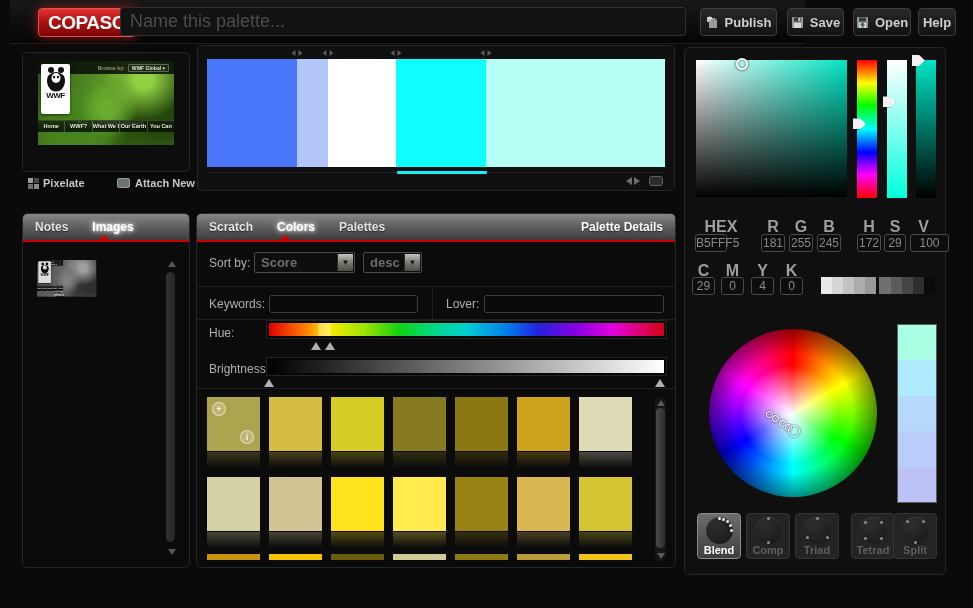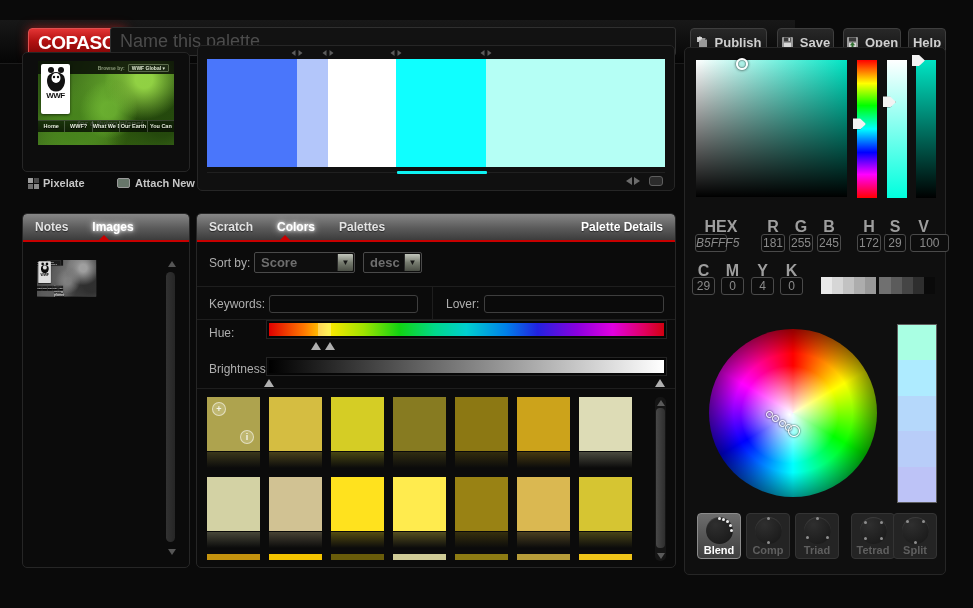--- a/index.html
+++ b/index.html
@@ -1,22 +1,22 @@
 <!DOCTYPE html>
 <html><head>
 <meta charset="utf-8">
 <style>
   * { margin:0; padding:0; box-sizing:border-box; }
   html,body { background:#000; }
   body { font-family:"Liberation Sans","DejaVu Sans",sans-serif; }
   #app { position:relative; width:973px; height:608px; background:#0a0a0a; overflow:hidden; margin:0 auto; }
 
   
-  .topbar { position:absolute; left:0; top:0; width:795px; height:44px;
-            background:linear-gradient(#181818,#050505); border-bottom:1px solid #1c1c1c;margin-top:20px; }
+  .topbar { position:absolute; left:10px; top:0; width:795px; height:44px;
+            background:linear-gradient(#181818,#050505); border-bottom:1px solid #1c1c1c; }
   .logo { position:absolute; left:28px; top:8px; height:29px; padding:0 9px;
           background:linear-gradient(#e23434,#b31111 45%,#7c0505);
           border:1px solid #e05050; border-radius:4px;
           box-shadow:0 0 11px rgba(255,40,40,.55);
           color:#fff; font-size:19px; font-weight:bold; line-height:27px; letter-spacing:-.5px; }
   .name-wrap { position:absolute; left:110px; top:7px; width:566px; height:29px; }
   .name-wrap input { width:100%; height:100%; background:#121212; border:1px solid #2f2f2f;
           border-radius:3px; color:#8a8a8a; font-size:18px; padding:0 9px;
           font-family:"Liberation Sans",sans-serif; outline:none; }
   .name-wrap input::placeholder { color:#4c4c4c; }
@@ -437,21 +437,21 @@
       <span class="strip-handle" id="hueStripH" style="top: calc(46% - 5px);"></span>
     </div>
     <div class="vstrip strip-sat">
       <span class="strip-handle" id="satStripH" style="top: calc(30% - 5px);"></span>
     </div>
     <div class="vstrip strip-val">
       <span class="strip-handle" id="valStripH" style="top: calc(0% - 5px);"></span>
     </div>
 
     <span class="fld-lbl" style="left:10px; top:170px; width:52px;">HEX</span>
-    <div class="fld" style="left:10px; top:186px; width:32px;font-style:italic;">B5FFF5</div>
+    <div class="fld" style="left:10px; top:186px; width:32px;">B5FFF5</div>
     <span class="fld-lbl" style="left:76px; top:170px; width:24px;">R</span>
     <div class="fld" style="left:76px; top:186px; width:24px;">181</div>
     <span class="fld-lbl" style="left:104px; top:170px; width:24px;">G</span>
     <div class="fld" style="left:104px; top:186px; width:24px;">255</div>
     <span class="fld-lbl" style="left:132px; top:170px; width:24px;">B</span>
     <div class="fld" style="left:132px; top:186px; width:24px;">245</div>
     <span class="fld-lbl" style="left:172px; top:170px; width:24px;">H</span>
     <div class="fld" style="left:172px; top:186px; width:24px;">172</div>
     <span class="fld-lbl" style="left:199px; top:170px; width:22px;">S</span>
     <div class="fld" style="left:199px; top:186px; width:22px;">29</div>

